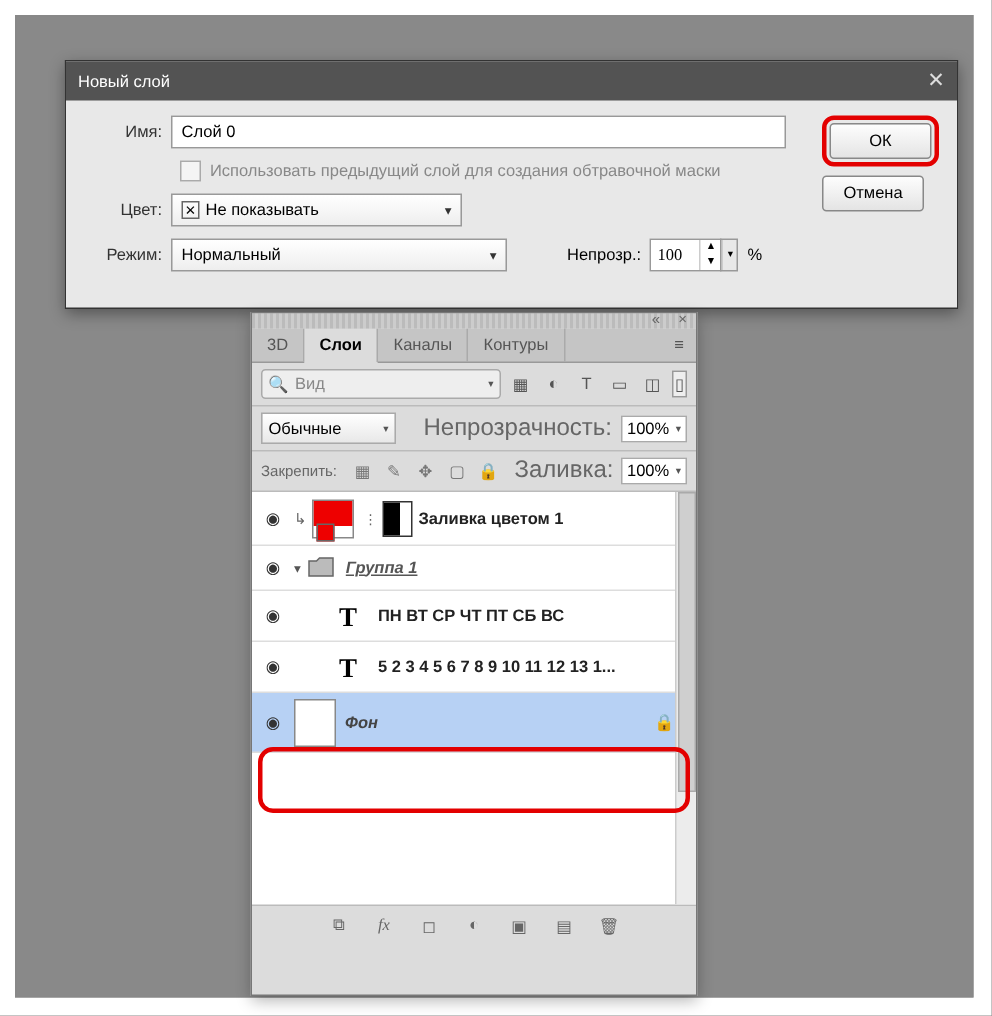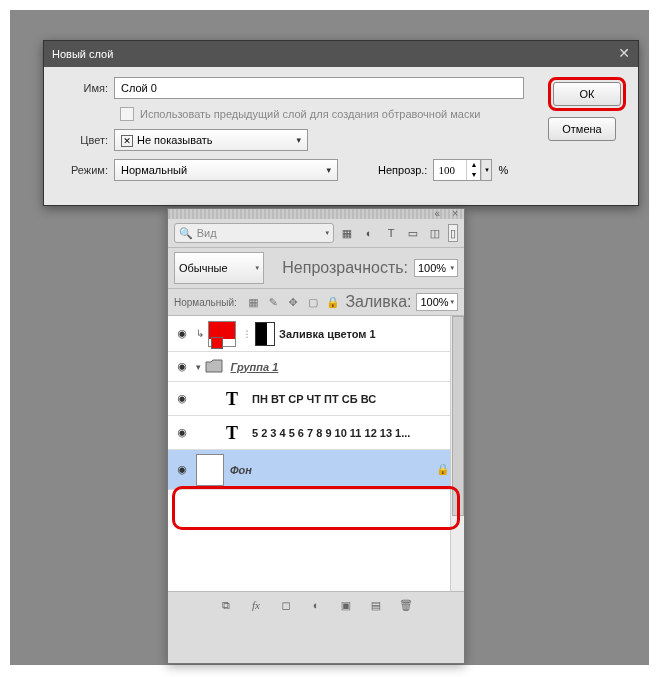--- a/index.html
+++ b/index.html
@@ -38,21 +38,21 @@
 .panel-grip .pg-x { position:absolute; right:6px; top:-1px; font-size:10px; color:#666; }
 .tabs { display: flex; background: #c5c5c5; border-bottom: 1px solid #999; }
 .tab { padding: 5px 10px; color: #555; border-right:1px solid #aaa; }
 .tab.active { background: #dcdcdc; color: #000; font-weight: bold; border-bottom:1px solid #dcdcdc; margin-bottom:-1px; }
 .tab-menu { margin-left:auto; padding:5px 8px; color:#555; }
 .toolbar { display: flex; align-items:center; padding: 4px 6px; gap: 4px; border-bottom: 1px solid #bbb; }
 .search { flex:1; height:20px; border:1px solid #aaa; border-radius:3px; background:#eee; display:flex; align-items:center; padding:0 4px; color:#888; }
 .mag { margin-right:4px; }
 .tb-ico { width:18px; height:18px; display:flex; align-items:center; justify-content:center; color:#555; border:1px solid transparent; }
 .tb-row2 { display:flex; align-items:center; padding:4px 6px; gap:6px; border-bottom:1px solid #bbb; }
-.combo { height:32px; border:1px solid #aaa; background:linear-gradient(#fff,#e8e8e8); padding:0 4px; display:flex; align-items:center; justify-content:space-between; }
+.combo { height:21px; border:1px solid #aaa; background:linear-gradient(#fff,#e8e8e8); padding:0 4px; display:flex; align-items:center; justify-content:space-between; }
 .lbl-r { margin-left:auto; color:#666; font-size:16px; }
 .opac-box { width:44px; height:18px; border:1px solid #aaa; background:#fff; display:flex; align-items:center; justify-content:space-between; padding:0 3px; }
 .tri { font-size:7px; color:#555; }
 .lockrow { display:flex; align-items:center; padding:4px 6px; gap:5px; border-bottom:1px solid #bbb; }
 .lockrow .lbl { color:#666; font-size:10px; margin-right:4px; }
 .lk-ico { width:16px; height:16px; display:flex; align-items:center; justify-content:center; color:#777; }
 
 .layers { background:#fff; height: 276px; overflow:hidden; border-bottom:1px solid #bbb; position:relative; }
 .layer { display:flex; align-items:center; height:36px; border-bottom:1px solid #ddd; padding:0 6px; }
 .layer.sub { padding-left: 26px; height:34px; }
@@ -131,20 +131,27 @@
         <div class="btn">Отмена</div>
       </div>
     </div>
   </div>
 
   <div class="panel">
     <div class="panel-grip">
       <span class="pg-arrow">«</span>
       <span class="pg-x">×</span>
     </div>
+    <div class="tabs">
+      <div class="tab">3D</div>
+      <div class="tab active">Слои</div>
+      <div class="tab">Каналы</div>
+      <div class="tab">Контуры</div>
+      <div class="tab-menu">≡</div>
+    </div>
     <div class="toolbar">
       <div class="search">
         <span class="mag">🔍</span>
         <span>Вид</span>
         <span style="margin-left:auto" class="tri">▾</span>
       </div>
       <span class="tb-ico">▦</span>
       <span class="tb-ico">◐</span>
       <span class="tb-ico">T</span>
       <span class="tb-ico">▭</span>
@@ -156,21 +163,21 @@
         <span>Обычные</span>
         <span class="tri">▾</span>
       </div>
       <span class="lbl-r">Непрозрачность:</span>
       <div class="opac-box">
         <span>100%</span>
           <span class="tri">▾</span>
       </div>
     </div>
     <div class="lockrow">
-      <span class="lbl">Нормальный:</span>
+      <span class="lbl">Закрепить:</span>
       <span class="lk-ico">▦</span>
       <span class="lk-ico">✎</span>
       <span class="lk-ico">✥</span>
       <span class="lk-ico">▢</span>
       <span class="lk-ico">🔒</span>
       <span class="lbl-r">Заливка:</span>
       <div class="opac-box">
         <span>100%</span>
           <span class="tri">▾</span>
       </div>

